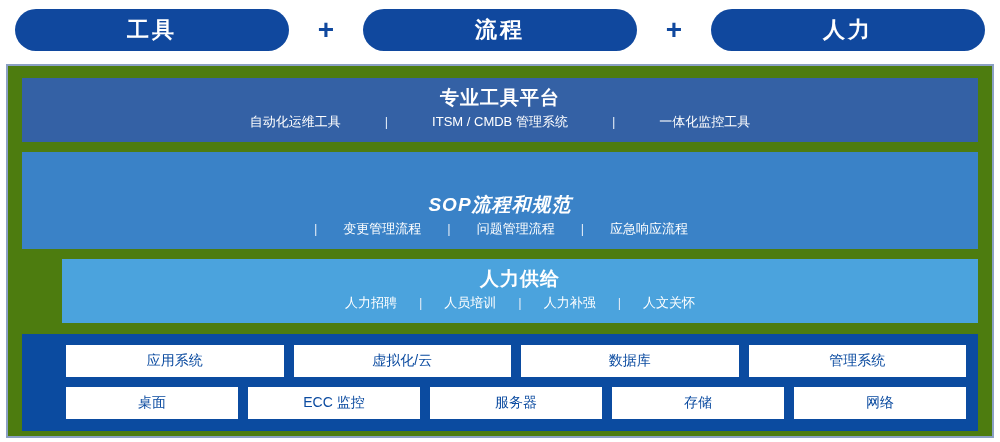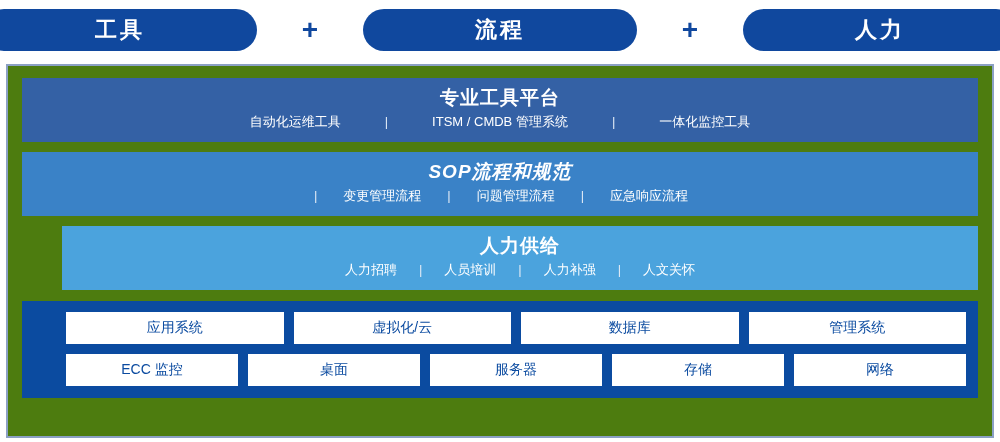--- a/index.html
+++ b/index.html
@@ -13,21 +13,21 @@
     font-family: "Liberation Sans", "DejaVu Sans", sans-serif;
     overflow: hidden;
   }
 
   
   .pill-row {
     height: 60px;
     display: flex;
     align-items: center;
     justify-content: center;
-    gap: 16px;
+    gap: 0;
     padding: 0 24px;
     box-sizing: border-box;
   }
   .pill {
     flex: 0 0 auto;
     width: 274px;
     height: 42px;
     border-radius: 21px;
     background: #10489e;
     color: #ffffff;
@@ -72,20 +72,21 @@
   .band-3 { background: #4ba3dd; margin-bottom: 11px; margin-left: 40px; }
 
   .band-title {
     font-size: 19px;
     font-weight: bold;
     letter-spacing: 1px;
     line-height: 26px;
   }
   .band-title.italic {
     font-style: italic;
+    margin-top: 33px;
   }
   .band-items {
     display: flex;
     align-items: center;
     justify-content: center;
     font-size: 13px;
     line-height: 22px;
   }
   .band-items .item {
     padding: 0 12px;
@@ -183,21 +184,21 @@
   </div>
 
   <div class="infra-panel">
     <div class="infra-row first">
       <div class="infra-box">应用系统</div>
       <div class="infra-box">虚拟化/云</div>
       <div class="infra-box">数据库</div>
       <div class="infra-box">管理系统</div>
     </div>
     <div class="infra-row second">
+      <div class="infra-box">桌面</div>
       <div class="infra-box">ECC 监控</div>
-      <div class="infra-box">桌面</div>
       <div class="infra-box">服务器</div>
       <div class="infra-box">存储</div>
       <div class="infra-box">网络</div>
     </div>
   </div>
 
 </div>
 
 </body></html>

